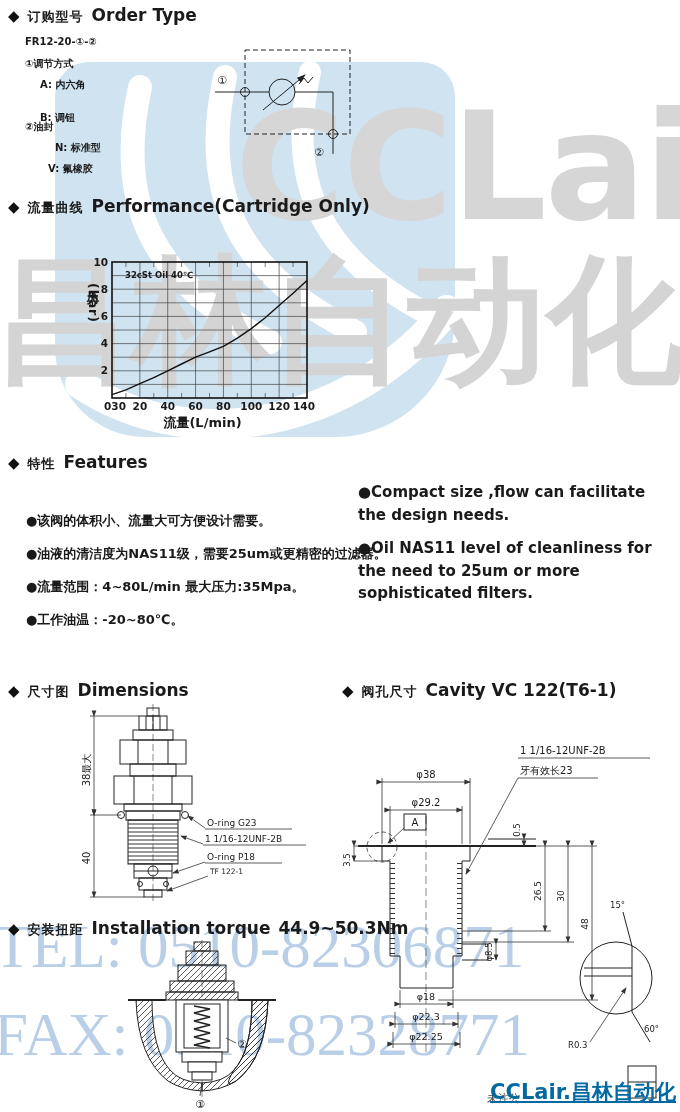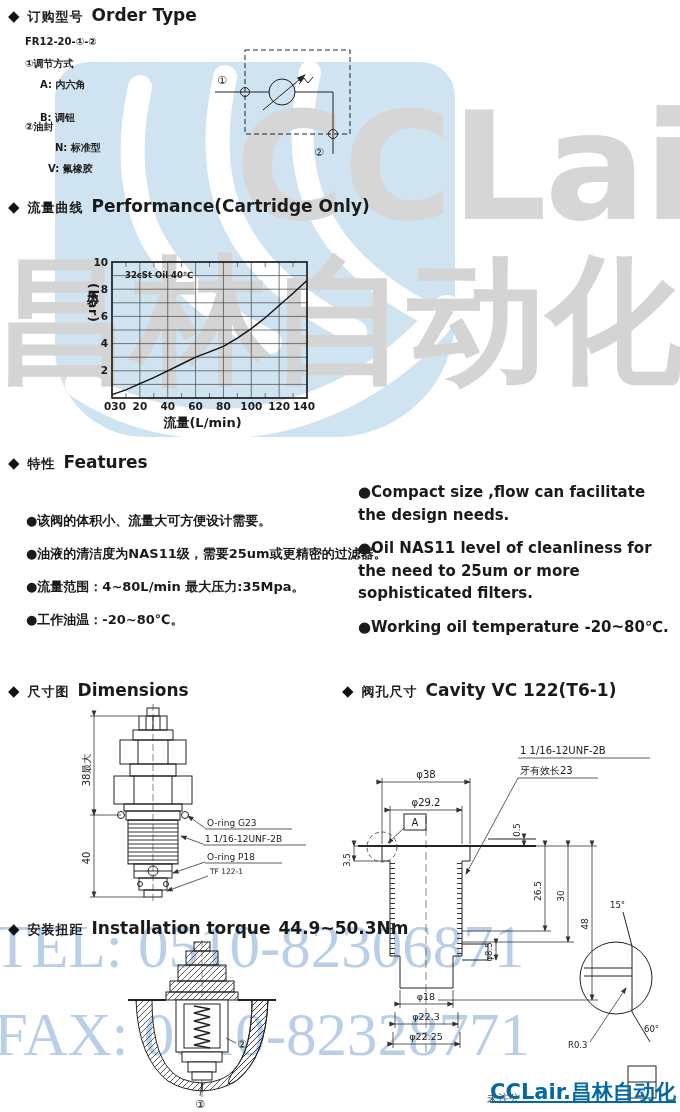--- a/index.html
+++ b/index.html
@@ -150,21 +150,20 @@
   </div>
   <div class="abs" style="left:26px;top:480px;width:330px;margin-top:32px;">
     <div class="feat-cn">●该阀的体积小、流量大可方便设计需要。</div>
     <div class="feat-cn">●油液的清洁度为NAS11级，需要25um或更精密的过滤器。</div>
     <div class="feat-cn">●流量范围：4~80L/min  最大压力:35Mpa。</div>
     <div class="feat-cn">●工作油温：-20~80℃。</div>
   </div>
   <div class="abs" style="left:358px;top:481px;width:318px;">
     <div class="feat-en">●Compact size ,flow can facilitate the design needs.</div>
     <div class="feat-en">●Oil NAS11 level of cleanliness for the need to 25um or more sophisticated filters.</div>
-    <div class="feat-en">●Working oil temperature -20~80℃.</div>
   </div>
 
   <div class="abs sec-hdr" style="left:8px;top:680px;">
     <span class="dia">◆</span>
     <span class="hdr-cn">尺寸图</span>
     <span class="hdr-en">Dimensions</span>
   </div>
   <div class="abs sec-hdr" style="left:342px;top:680px;">
     <span class="dia">◆</span>
     <span class="hdr-cn">阀孔尺寸</span>

